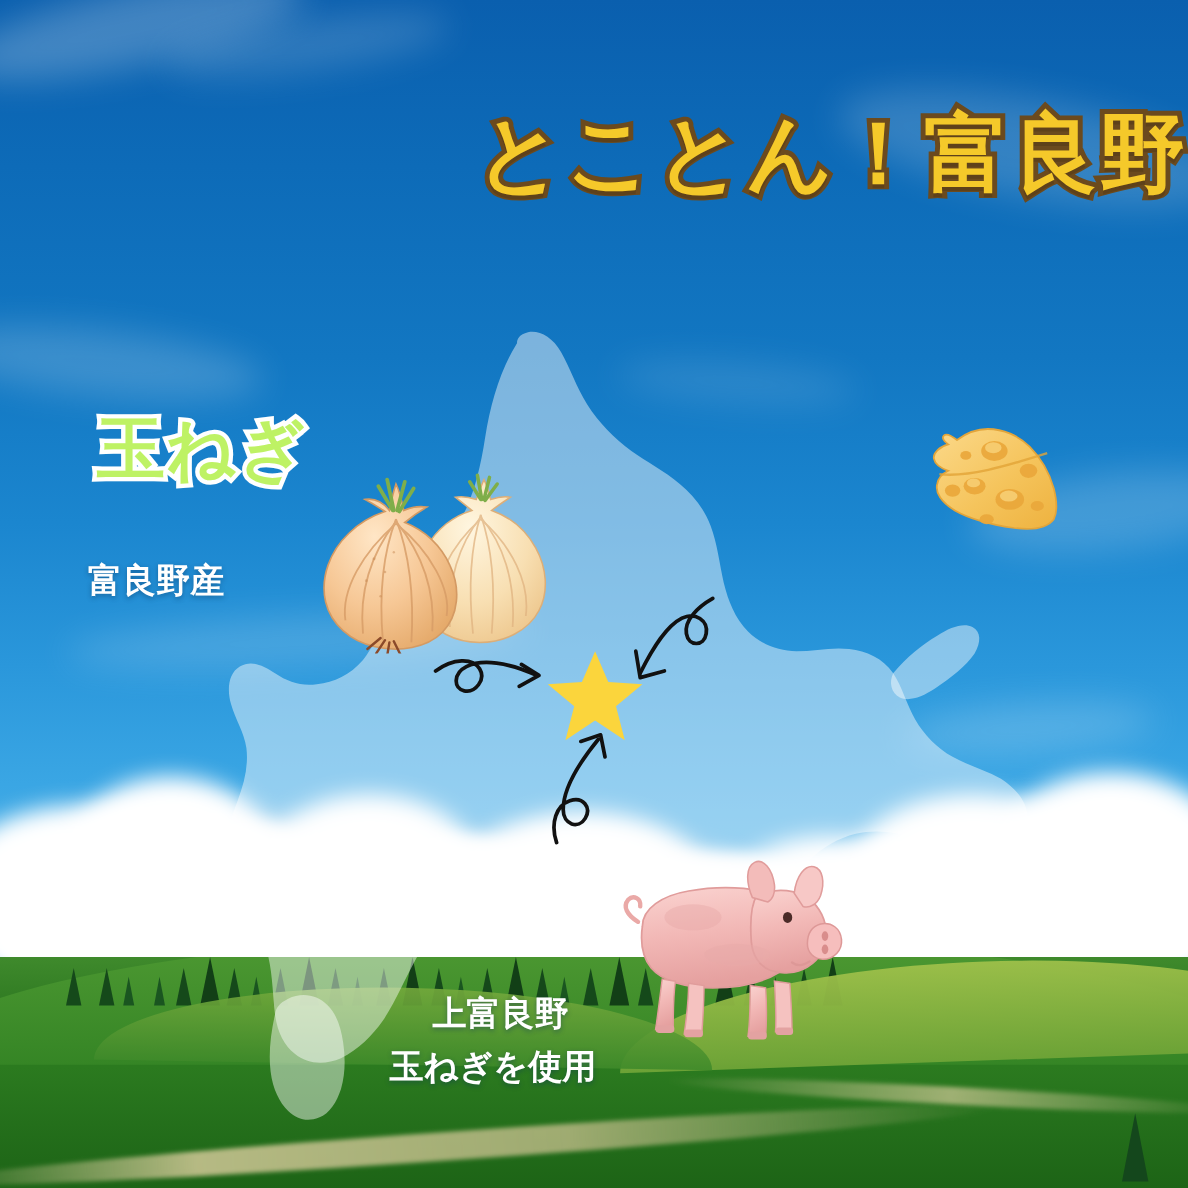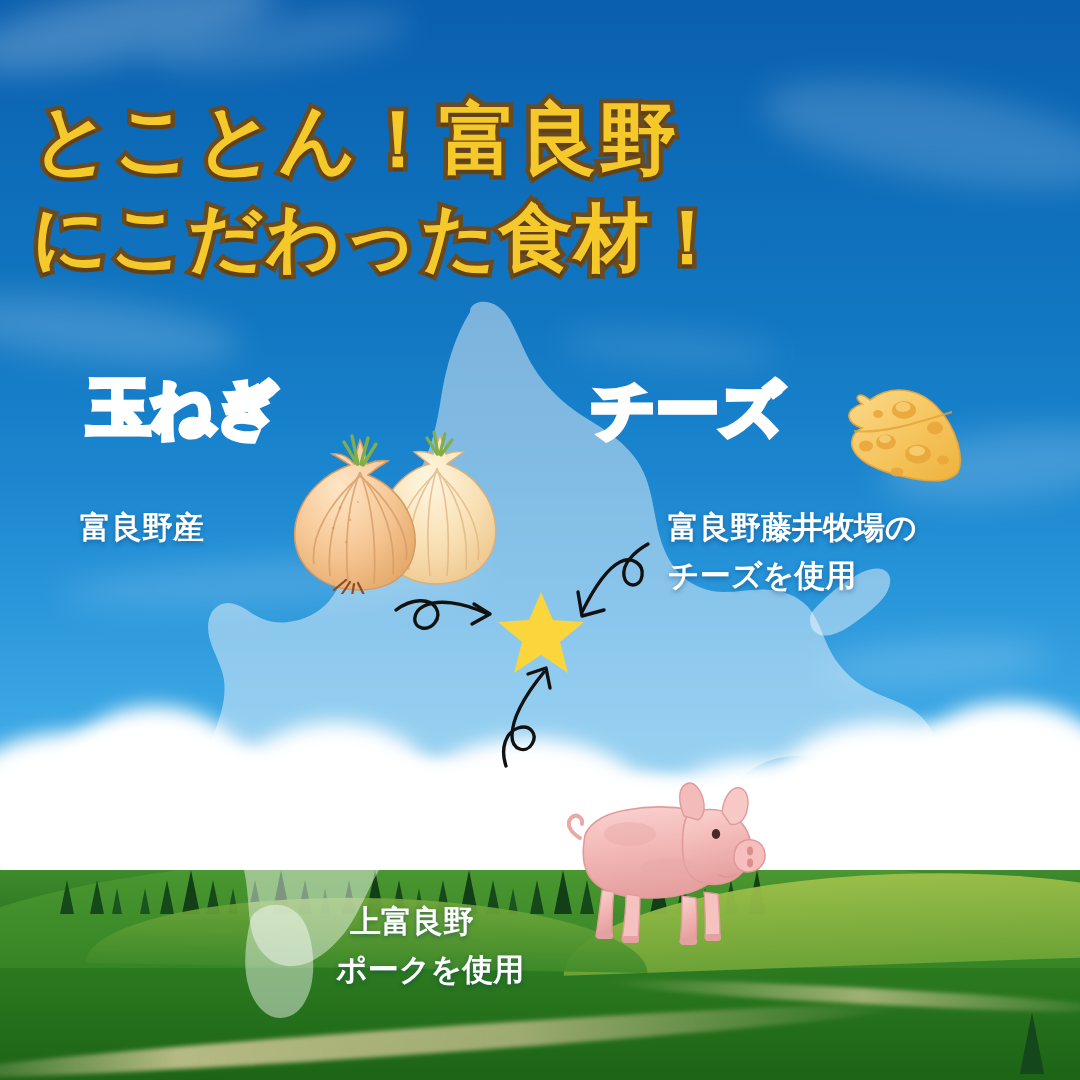--- a/index.html
+++ b/index.html
@@ -80,49 +80,49 @@
   .bigtree{position:absolute;bottom:6px;right:36px;width:0;height:0;
         border-left:12px solid transparent;border-right:12px solid transparent;
         border-bottom:62px solid #14471c;}
 
   
   .map-wrap{position:absolute;left:0;top:0;width:1080px;height:1080px;}
   .map-wrap svg{display:block;}
 
   
   .title{
-    position:absolute;left:0;right:0;top:92px;text-align:left;
-    z-index:6;pointer-events:none;margin-left:32px;
+    position:absolute;left:0;right:0;top:92px;text-align:right;
+    z-index:6;pointer-events:none;
   }
   .title .line{
     font-size:78px;font-weight:700;color:#f5c92a;letter-spacing:2px;line-height:1.22;
     -webkit-text-stroke:9px #6b4a1e;paint-order:stroke fill;
     text-shadow:0 4px 0 rgba(0,0,0,.12);
   }
   .title .line.l2{font-size:74px;margin-top:6px;}
 
   
   .head{
-    position:absolute;z-index:7;font-weight:400;color:#ffffff;
+    position:absolute;z-index:7;font-weight:700;color:#bef264;
     -webkit-text-stroke:8px #ffffff;paint-order:stroke fill;
     letter-spacing:1px;white-space:nowrap;
   }
   .head-onion{left:88px;top:366px;font-size:62px;}
   .head-cheese{left:592px;top:368px;font-size:62px;}
   .head-pork{left:266px;top:792px;font-size:58px;}
 
   
   .sub{
     position:absolute;z-index:7;color:#ffffff;font-weight:700;font-size:31px;
     line-height:1.55;white-space:nowrap;
     text-shadow:0 2px 5px rgba(10,50,90,.45);
   }
   .sub-onion{left:80px;top:504px;}
   .sub-cheese{left:668px;top:504px;}
-  .sub-pork{left:350px;top:898px;}
+  .sub-pork{left:368px;top:898px;text-align:center;}
   .sub-pork .r2{display:block;margin-left:-14px;}
 
   
   .art{position:absolute;z-index:6;}
   .onions{left:288px;top:424px;width:216px;height:170px;}
   .cheese{left:840px;top:384px;width:130px;height:106px;}
   .pig{left:560px;top:772px;width:210px;height:178px;}
 
   
   .starbox{position:absolute;left:495px;top:588px;width:92px;height:88px;z-index:7;}
@@ -279,21 +279,20 @@
                  C892,574 892,584 886,594
                  C878,606 864,616 850,626
                  C838,634 826,638 818,634
                  C810,630 808,620 812,612 Z"></path>
       </g>
     </svg>
   </div>
 
   <div class="title">
     <div class="line l1">とことん！富良野</div>
-    <div class="line l2">にこだわった食材！</div>
   </div>
 
   <div class="head head-onion">玉ねぎ</div>
   <div class="sub sub-onion">
     <span>富良野産</span><br>
   </div>
   <div class="art onions">
     <svg width="216" height="170" viewBox="0 0 216 170">
       <defs>
         <radialGradient id="onA" cx="38%" cy="32%" r="78%">
@@ -357,25 +356,20 @@
 
       <g stroke="#7fae4a" stroke-width="3.4" fill="none" stroke-linecap="round">
         <path d="M70,40 L64,12"></path>
           <path d="M73,40 L80,14"></path>
           <path d="M69,40 L56,18"></path>
           <path d="M75,41 L88,20"></path>
       </g>
     </svg>
   </div>
 
-  <div class="head head-cheese">チーズ</div>
-  <div class="sub sub-cheese">
-    <span>富良野藤井牧場の</span><br>
-    <span>チーズを使用</span>
-  </div>
   <div class="art cheese">
     <svg width="130" height="106" viewBox="0 0 130 106">
       <defs>
         <linearGradient id="chz" x1="0" y1="0" x2="1" y2="1">
           <stop offset="0%" stop-color="#fbd98a"></stop>
           <stop offset="55%" stop-color="#f5c45c"></stop>
           <stop offset="100%" stop-color="#eeb23f"></stop>
         </linearGradient>
       </defs>
       <path d="M30,16 C38,10 48,6 58,6 C72,6 86,12 96,22
@@ -398,21 +392,21 @@
       <g fill="#f8d177" opacity=".85">
         <ellipse cx="63" cy="23" rx="7.5" ry="5"></ellipse>
         <ellipse cx="77" cy="67" rx="8" ry="5"></ellipse>
         <ellipse cx="45" cy="55" rx="6" ry="4"></ellipse>
       </g>
     </svg>
   </div>
 
   <div class="sub sub-pork">
     <span>上富良野</span>
-    <span class="r2">ポークを使用</span>
+    <span class="r2">玉ねぎを使用</span>
   </div>
   <div class="art pig">
     <svg width="210" height="178" viewBox="0 0 210 178">
       <defs>
         <linearGradient id="pigG" x1="0" y1="0" x2="0.2" y2="1">
           <stop offset="0%" stop-color="#fad3d0"></stop>
           <stop offset="50%" stop-color="#f2b8b6"></stop>
           <stop offset="100%" stop-color="#e5a09f"></stop>
         </linearGradient>
       </defs>

